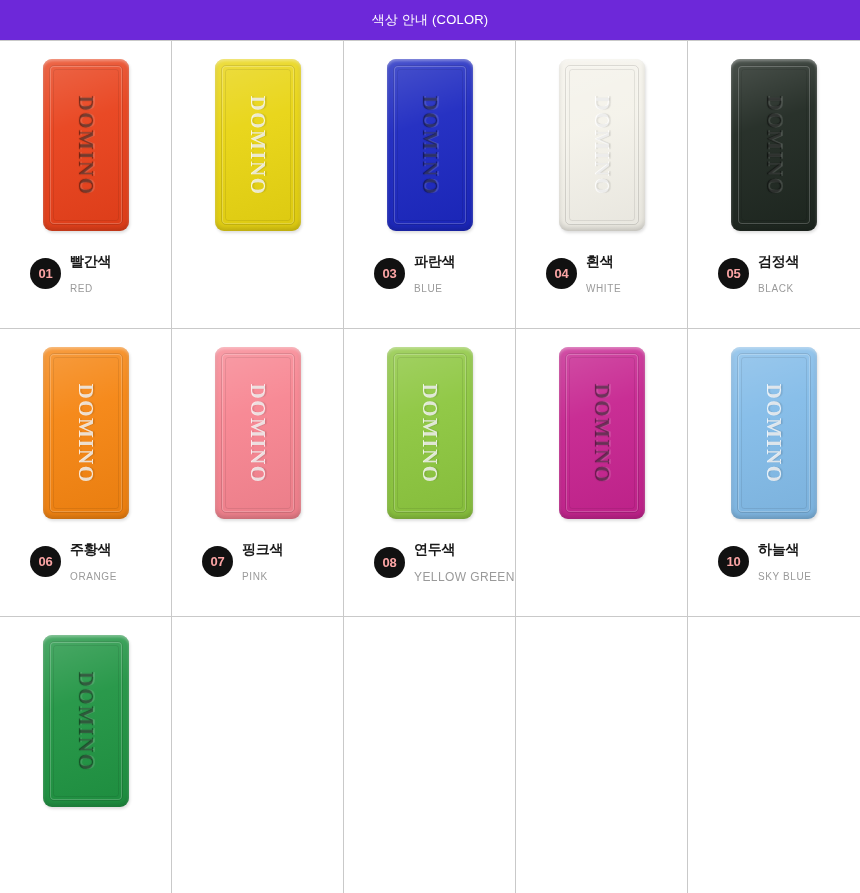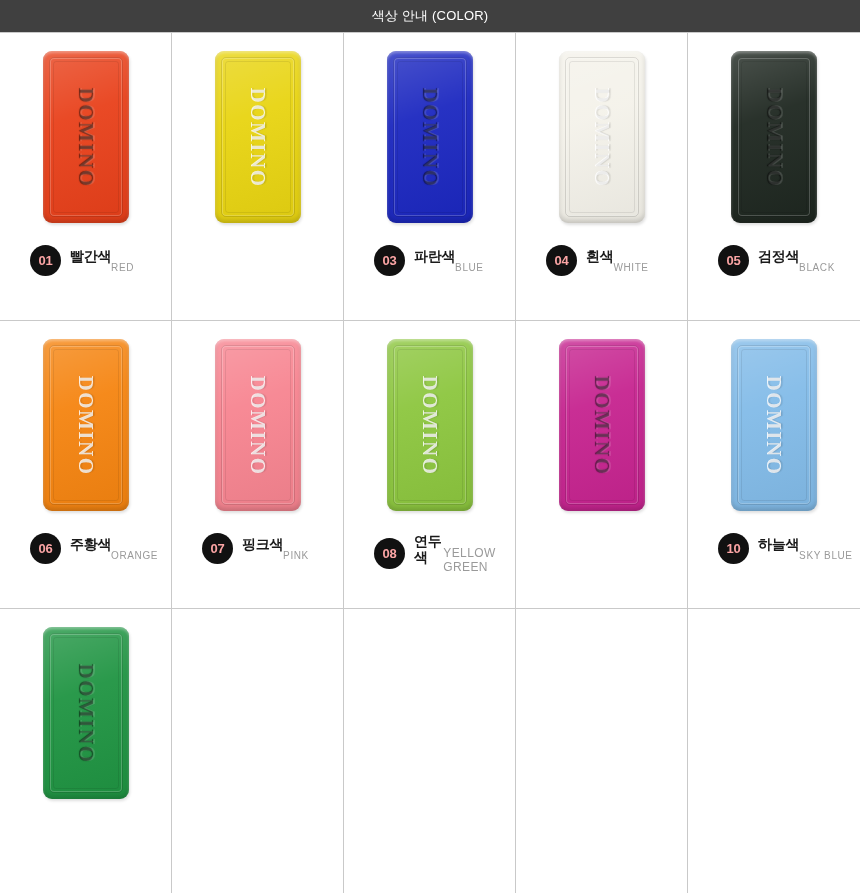--- a/index.html
+++ b/index.html
@@ -14,22 +14,22 @@
     width: 860px;
     height: 893px;
     position: relative;
     background: #ffffff;
     overflow: hidden;
   }
 
   
   .header-bar {
     width: 860px;
-    height: 32px;
-    background: #404040;
+    height: 40px;
+    background: #6d28d9;
     display: flex;
     align-items: center;
     justify-content: center;
   }
   .header-title {
     color: #ffffff;
     font-size: 13px;
     font-weight: 400;
     letter-spacing: 0.2px;
     line-height: 28px;
@@ -145,21 +145,21 @@
     background: #111111;
     color: #fca5a5;
     font-size: 13px;
     font-weight: 700;
     display: flex;
     align-items: center;
     justify-content: center;
     flex: 0 0 auto;
     letter-spacing: -0.2px;
   }
-  .names { display: flex; line-height: 1.15; }
+  .names { display: flex; flex-direction: column; line-height: 1.15; }
   .name-ko {
     font-size: 14px;
     font-weight: 700;
     color: #1a1a1a;
     letter-spacing: -0.3px;
   }
   .name-en {
     font-size: 10px;
     font-weight: 400;
     color: #9a9a9a;

